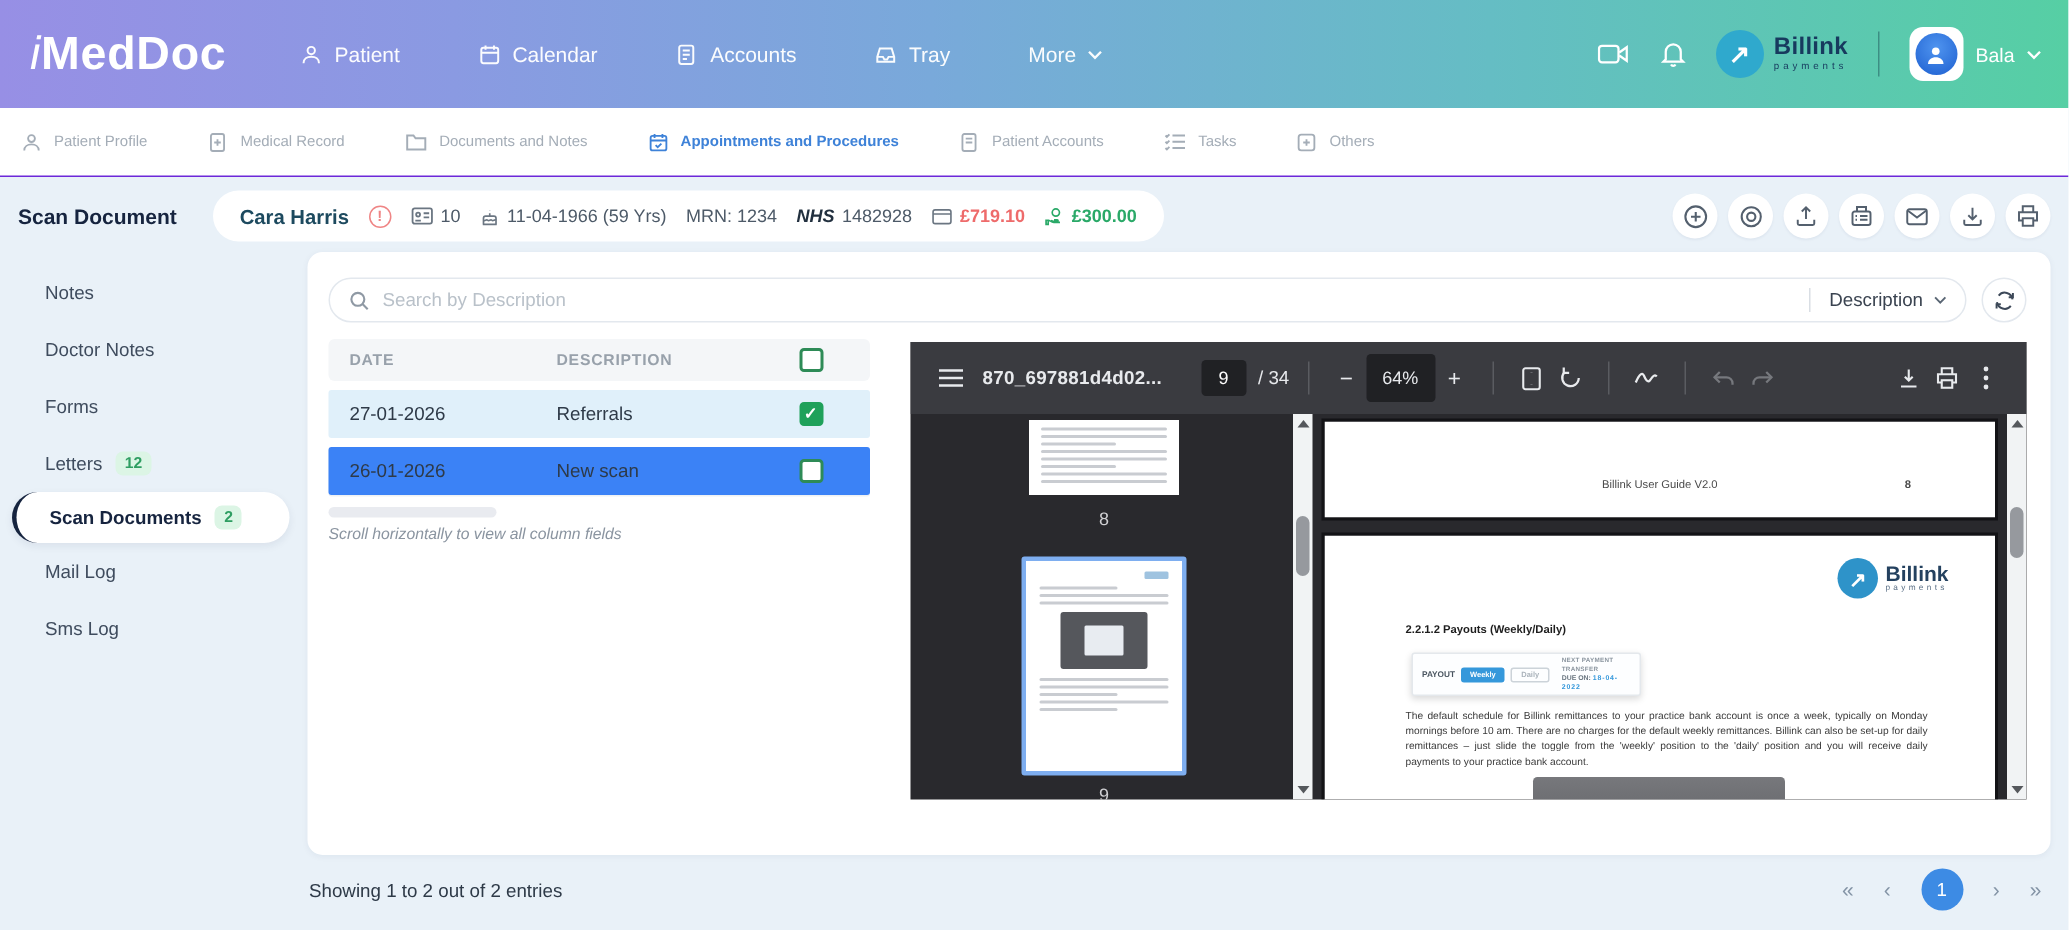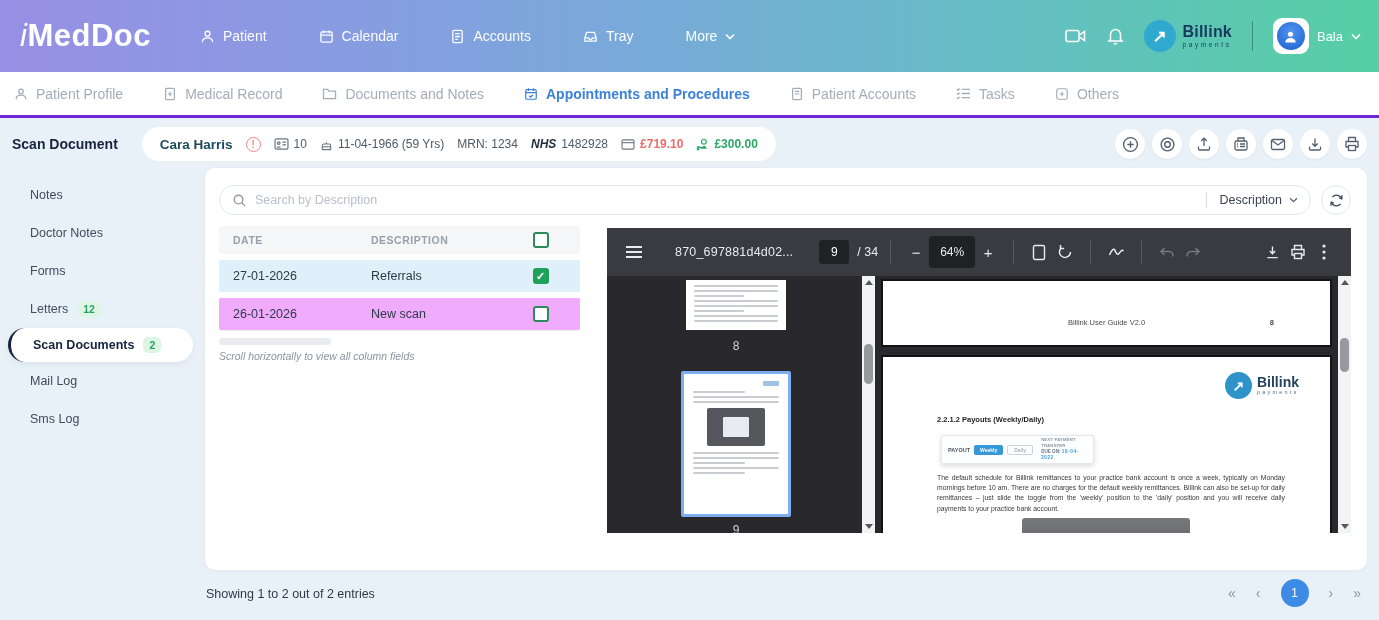--- a/index.html
+++ b/index.html
@@ -33,21 +33,21 @@
   .brand-sub{ font-size:6.5px; letter-spacing:2.6px; margin-top:2px; }
   .tn-divider{ width:1px; height:30px; background:rgba(25,70,80,.45); }
   .avatar{ width:36px; height:36px; background:#fff; border-radius:9px; display:grid; place-items:center; }
   .avatar-inner{ width:28px; height:28px; border-radius:50%; background:radial-gradient(circle at 50% 35%,#4f94ef,#1d5fd0); display:grid; place-items:center; color:#fff; }
   .user-chip{ display:flex; align-items:center; gap:8px; font-size:13px; cursor:pointer; }
 
   
   .subnav{
     position:absolute; left:0; top:72px; width:1379px; height:46px; background:#fff;
     display:flex; align-items:center; gap:40px; padding-left:14px;
-    font-size:14px; color:#a4adb7; border-bottom:3px solid #6d28d9;
+    font-size:10px; color:#a4adb7; border-bottom:1px solid #6d28d9;
   }
   .subnav-item{ display:flex; align-items:center; gap:8px; cursor:pointer; }
   .subnav-item.active{ color:#3e82d8; font-weight:700; }
 
   
   .header-row{ position:absolute; left:12px; top:127px; width:1355px; height:34px; display:flex; align-items:center; }
   .page-title{ font-size:14px; font-weight:700; color:#16243f; }
   .patient-pill{
     margin-left:24px; background:#fff; border-radius:18px; height:34px;
     display:flex; align-items:center; gap:13px; padding:0 18px; font-size:12px; color:#4d5a68;
@@ -92,31 +92,31 @@
 
   
   .doc-table{ position:absolute; left:14px; top:58px; width:361px; }
   .thead{ height:28px; background:#f4f6f8; border-radius:4px; display:flex; align-items:center;
           color:#98a1ab; font-size:10.5px; font-weight:700; letter-spacing:.5px; }
   .col-date{ width:152px; padding-left:14px; }
   .col-desc{ width:130px; }
   .col-check{ flex:1; display:flex; justify-content:center; }
   .trow{ height:32px; display:flex; align-items:center; font-size:12.5px; color:#2e3a48; margin-top:6px; border-radius:2px; }
   .trow.selected{ background:#e0f0fa; }
-  .trow.plain{ background:#f0abfc; box-shadow:0 1px 0 #eef1f4; }
+  .trow.plain{ background:#3b82f6; box-shadow:0 1px 0 #eef1f4; }
   .cbx{ width:16px; height:16px; border:2px solid #2e8b57; border-radius:3px; background:#fff; cursor:pointer;
         display:grid; place-items:center; font-size:11px; color:#fff; font-weight:700; line-height:1; }
   .cbx.checked{ background:#1fa15a; border-color:#1fa15a; }
   .scroll-track{ margin-top:8px; width:112px; height:7px; border-radius:4px; background:#e9ebf0; cursor:pointer; }
   .scroll-hint{ margin-top:5px; font-size:10.5px; font-style:italic; color:#8a94a0; }
 
   
   .pdf{ position:absolute; left:402px; top:60px; width:744px; height:305px; background:#29292d; overflow:hidden; }
   .pdf-toolbar{ height:48px; background:#3a3b40; display:flex; align-items:center; padding:0 14px; color:#e8eaed; }
-  .pdf-file{ font-size:12.5px; font-weight:400; margin-left:28px; letter-spacing:.2px; }
+  .pdf-file{ font-size:12.5px; font-weight:700; margin-left:8px; letter-spacing:.2px; }
   .pdf-pagebox{ width:30px; height:24px; background:#202124; border-radius:3px; color:#fff; font-size:12px;
                 display:grid; place-items:center; margin-left:26px; cursor:text; }
   .pdf-pagecount{ font-size:12.5px; margin-left:8px; }
   .pv-div{ width:1px; height:22px; background:#5a5c61; margin:0 12px; }
   .pv-btn{ width:26px; height:26px; display:grid; place-items:center; color:#e8eaed; cursor:pointer; font-size:15px; }
   .pv-btn.dim{ color:#76787d; }
   .pdf-zoombox{ width:46px; height:32px; background:#202124; border-radius:3px; font-size:12px; display:grid; place-items:center; }
   .pv-spacer{ flex:1; }
 
   .pdf-body{ display:flex; height:257px; }

